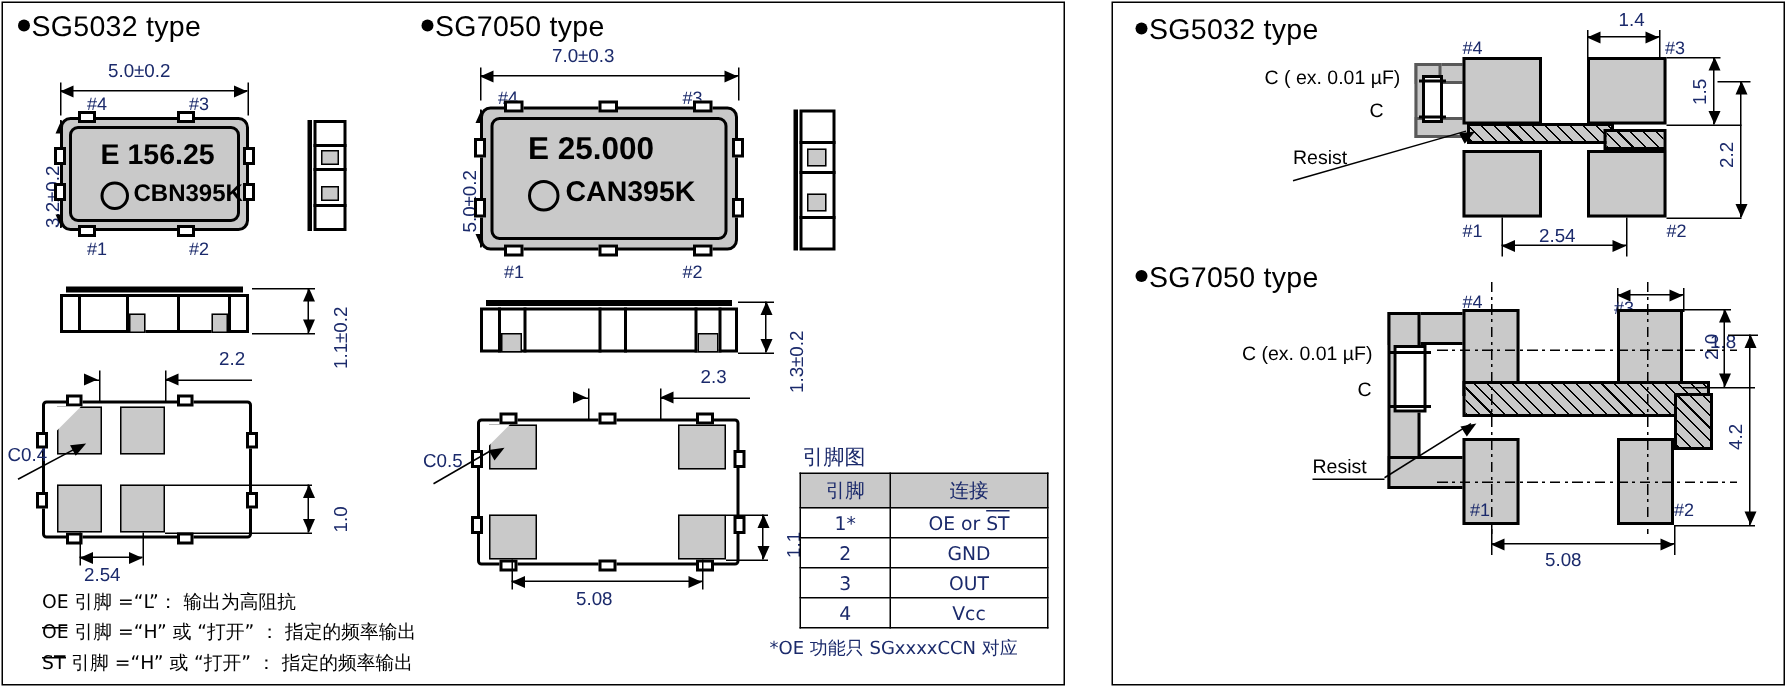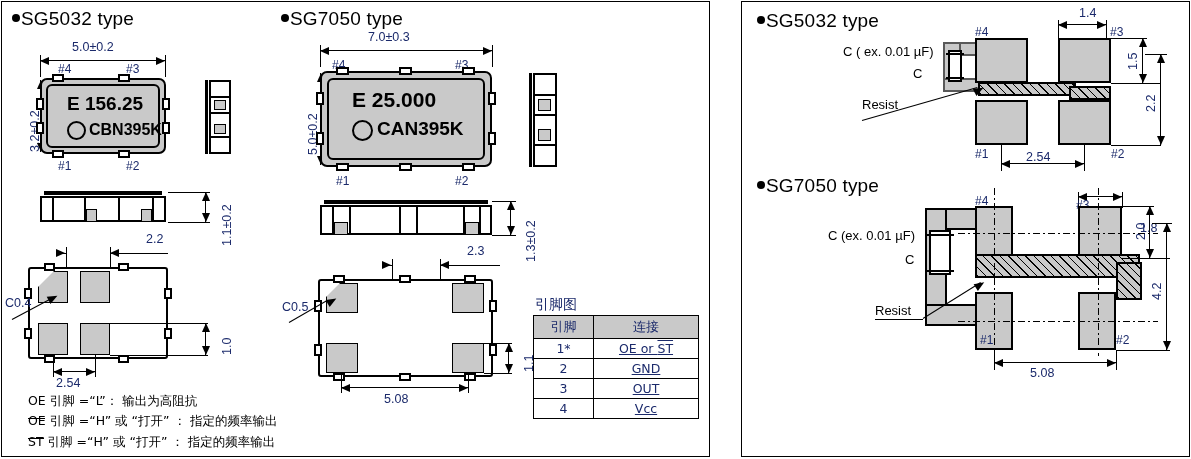--- a/index.html
+++ b/index.html
@@ -194,21 +194,21 @@
     border:1px solid #000;
     text-align:center;
     padding:2px 4px;
     height:17px;
     box-sizing:border-box;
     font-weight:normal;
     color:#1b2a6b;
   }
   .pintable th{background:#c9c9c9;color:#1b2a6b;font-size:13px;}
   .pintable td.c1{width:60px;}
-  .pintable td.c2{width:105px;text-decoration:underline;}
+  .pintable td.c2{width:105px;}
   .pintable th.c1{width:60px;}
   .pintable th.c2{width:105px;}
   .ovl{text-decoration:overline;}
 
   
   .lp-pad{
     position:absolute;
     background:#c9c9c9;
     border:2px solid #000;
     box-sizing:border-box;
@@ -495,20 +495,21 @@
       <tr>
         <td class="c1">3</td>
         <td class="c2">OUT</td>
       </tr>
       <tr>
         <td class="c1">4</td>
         <td class="c2">Vcc</td>
       </tr>
     </tbody>
   </table>
+  <div class="abs cn" style="left:513px;top:424px;font-size:12px;color:#1b2a6b;white-space:nowrap;">*OE 功能只 SGxxxxCCN 对应</div>
 
   <div class="abs ttl" style="left:757px;top:10px;">
     <span class="bullet"></span><span>SG5032 type</span>
   </div>
 
   <div class="abs dim" style="left:1079px;top:6px;">1.4</div>
   <div class="arrow-h" style="left:1058px;top:24px;width:48px;"></div>
   <div class="ext" style="left:1058px;top:20px;height:18px;"></div>
   <div class="ext" style="left:1106px;top:20px;height:18px;"></div>
 

